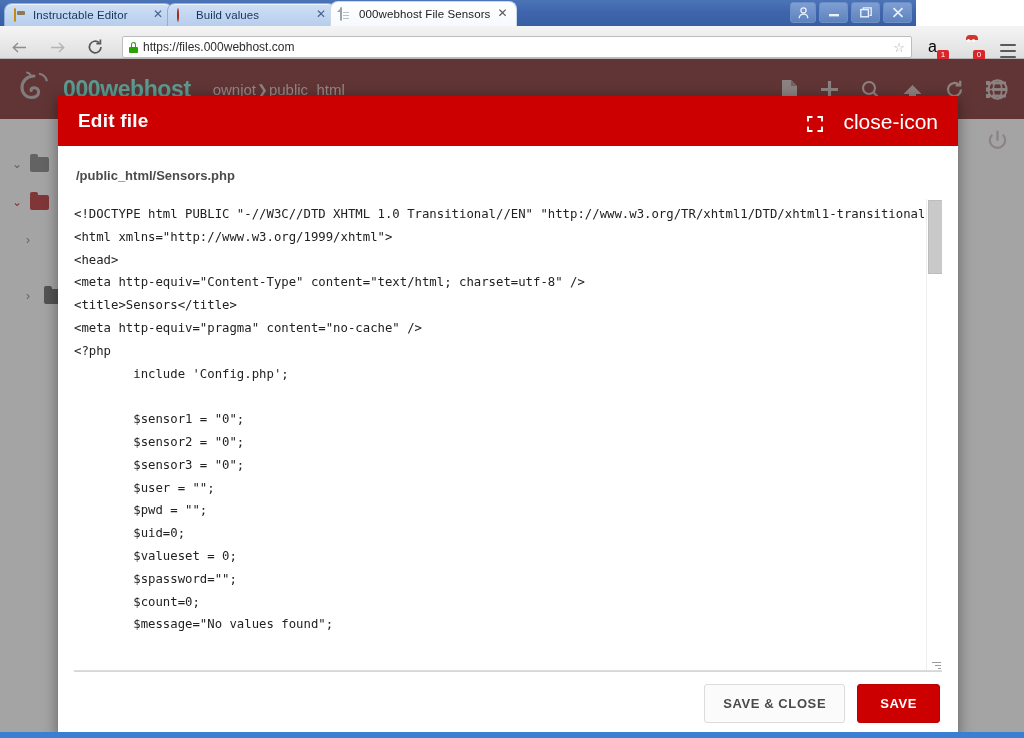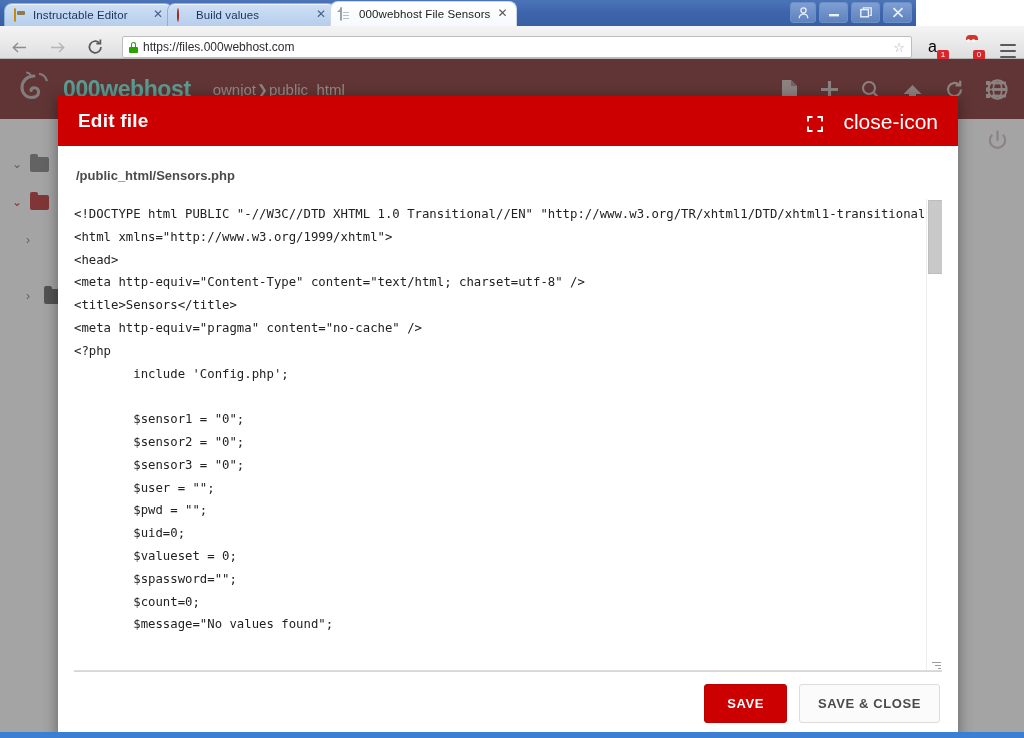--- a/index.html
+++ b/index.html
@@ -449,19 +449,19 @@
         <div class="resize-grip">
             <i></i>
             <i></i>
             <i></i>
           </div>
         <div class="editor-rule"></div>
       </div>
     </div>
 
     <div class="modal-foot">
+      <div class="btn btn-secondary">SAVE &amp; CLOSE</div>
       <div class="btn btn-primary">SAVE</div>
-      <div class="btn btn-secondary">SAVE &amp; CLOSE</div>
     </div>
   </div>
 
   <div class="status-strip"></div>
 </div>
 
 </body></html>

